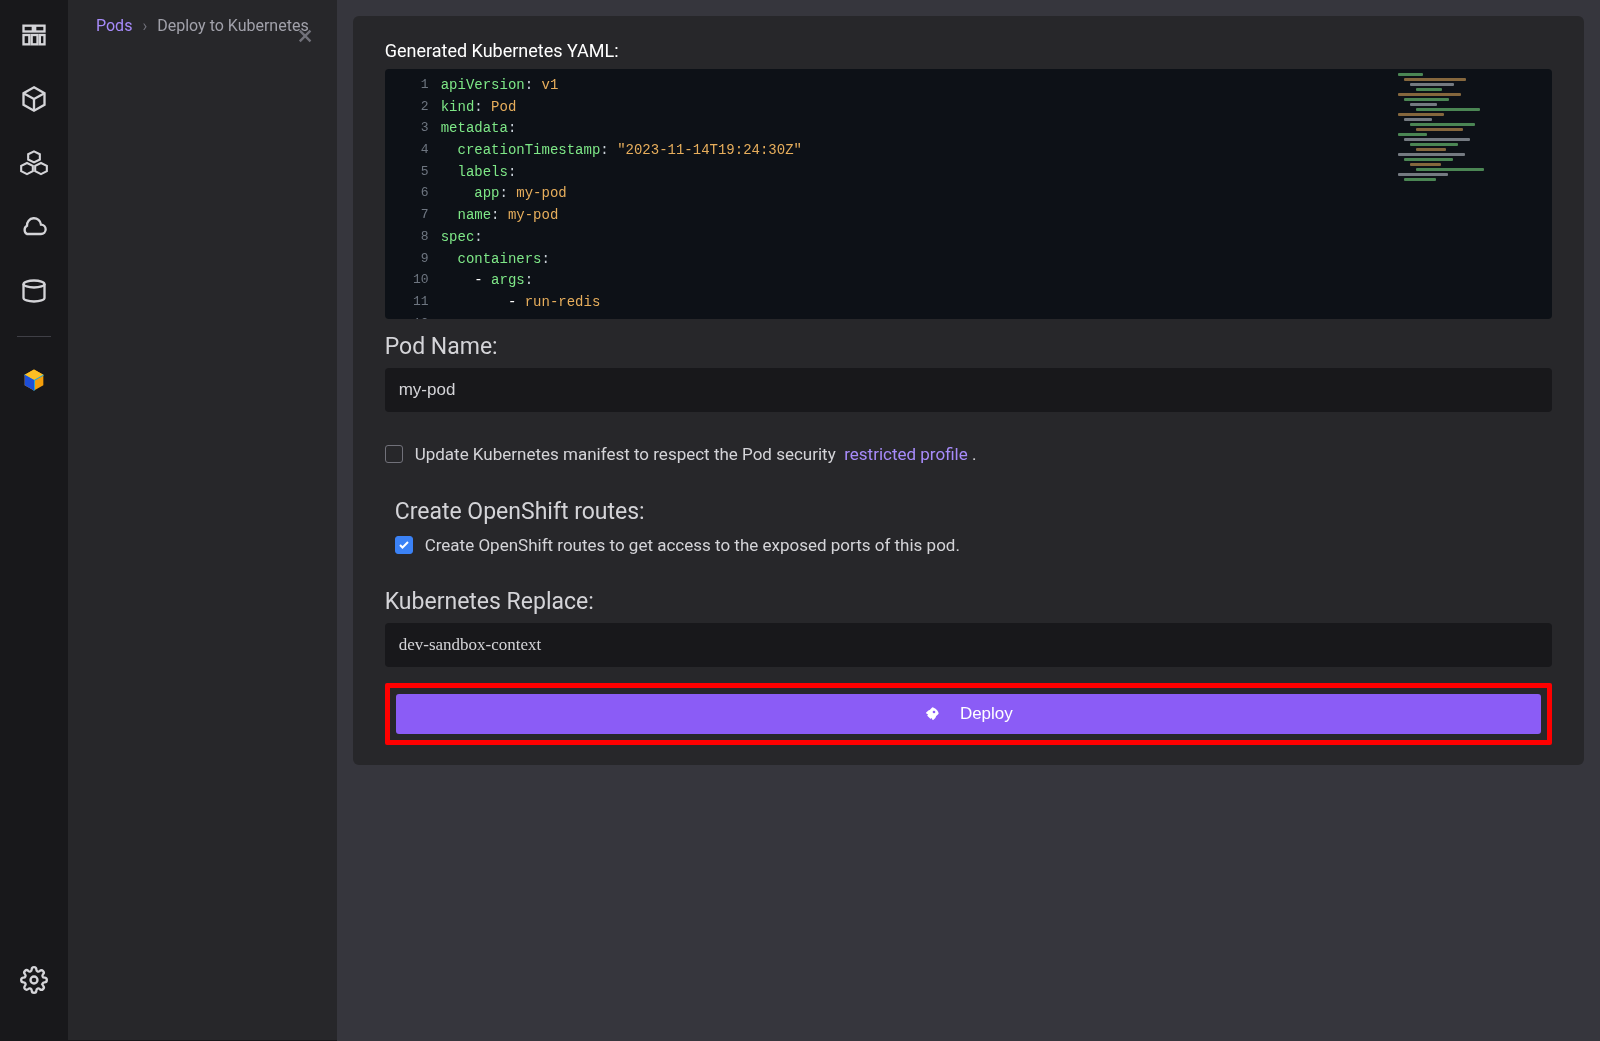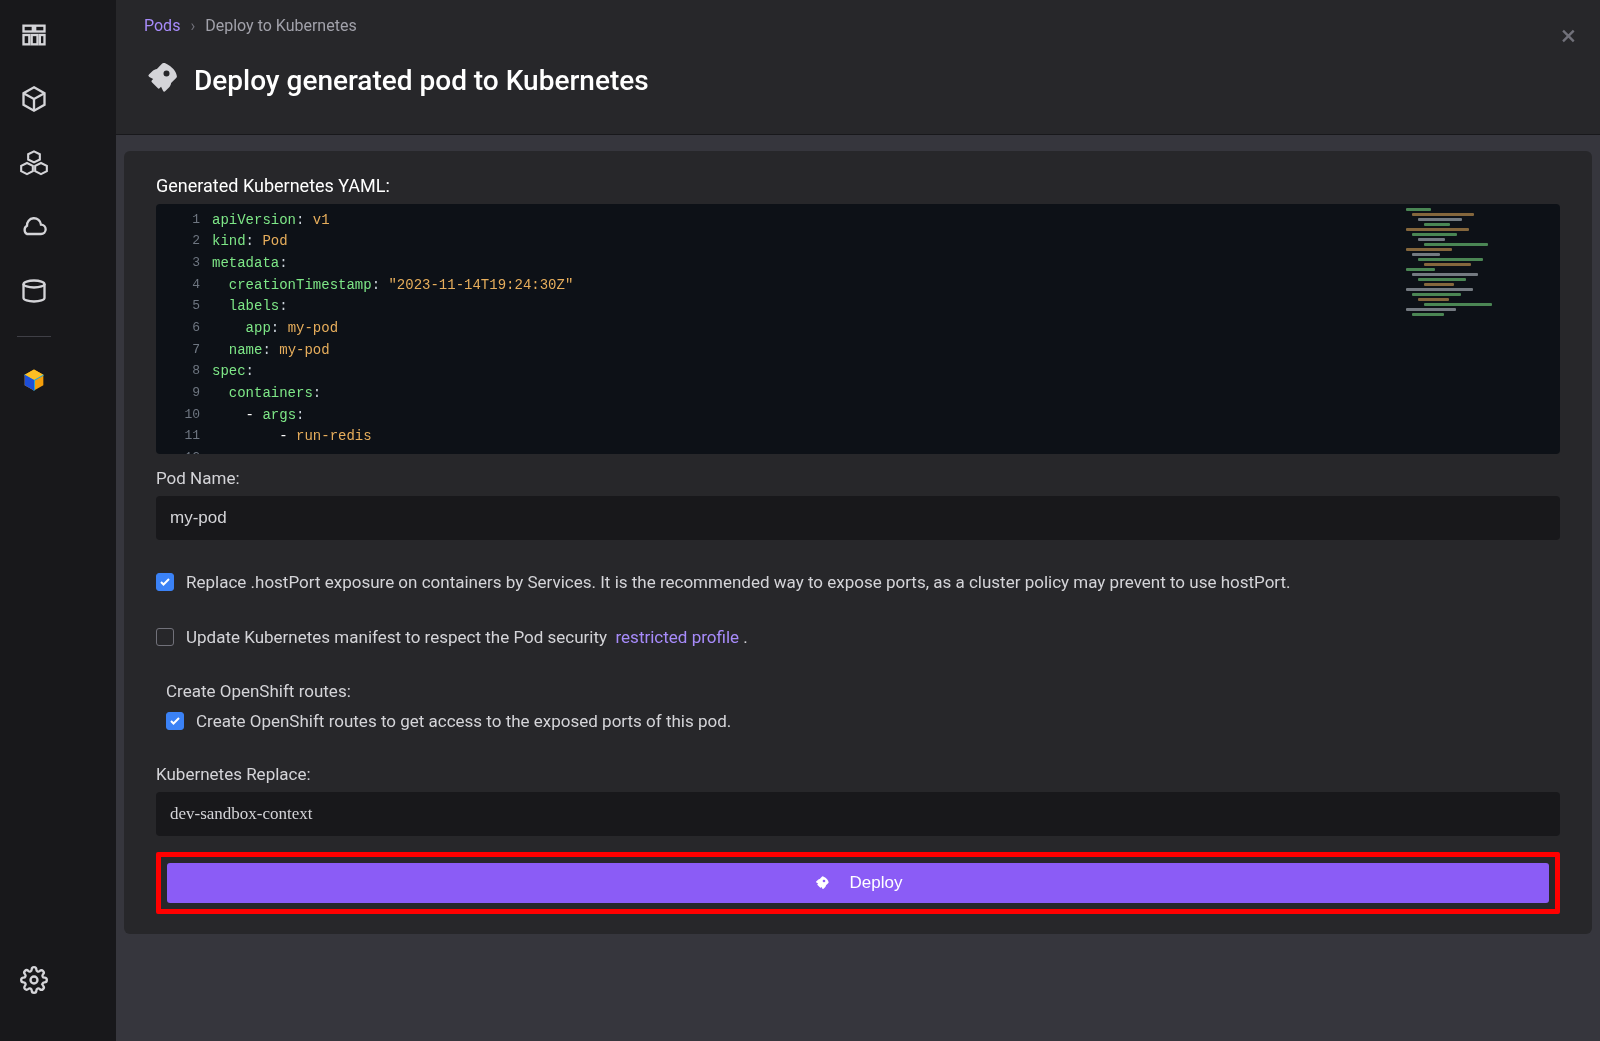--- a/index.html
+++ b/index.html
@@ -45,21 +45,21 @@
     width:38px;height:38px;
     display:flex;align-items:center;justify-content:center;
     margin-bottom:26px;
     color:#d4d4d8;
     cursor:pointer;
   }
   .sidebar .nav-item svg{width:28px;height:28px;}
   .sidebar .nav-sep{width:34px;height:1px;background:#3f3f46;margin:0 0 24px 0;}
   .sidebar .bottom{position:absolute;bottom:16px;}
   
-  .main{flex:1;display:flex;flex-direction:column;min-width:0;margin-left:48px;}
+  .main{flex:1;display:flex;min-width:0;}
   .topbar{
     background:var(--bg-header);
     padding:16px 28px 18px 28px;
     border-bottom:1px solid #18181b;
     position:relative;
   }
   .breadcrumb{
     font-size:16px;
     display:flex;align-items:center;gap:10px;
     color:var(--fg-muted);
@@ -68,21 +68,21 @@
   .breadcrumb .bc-link{color:var(--accent-text);cursor:pointer;}
   .breadcrumb .bc-sep{color:#71717a;font-size:16px;}
   .close-btn{
     position:absolute;top:22px;right:24px;
     font-size:28px;color:#71717a;cursor:pointer;line-height:1;
   }
   .page-title-row{display:flex;align-items:center;gap:14px;}
   .page-title-row .title-icon svg{width:36px;height:36px;color:#d4d4d8;}
   .page-title{font-size:28px;font-weight:500;color:var(--fg);}
   
-  .content-outer{flex:1;background:var(--bg-panel);padding:16px 8px;overflow:auto;min-height:0;}
+  .content-outer{flex:1;background:var(--bg-panel);padding:16px 16px;overflow:auto;min-height:0;}
   .content-card{
     background:var(--bg-card);
     border-radius:6px;
     padding:24px 32px 20px 32px;
   }
   .section-label{font-size:18px;color:var(--fg);margin:0 0 8px 0;}
   .editor{
     background:var(--bg-editor);
     border-radius:4px;
     font-family:var(--mono);
@@ -109,21 +109,21 @@
   .code .ln{height:21.7px;}
   .tok-key{color:#7ee787;}
   .tok-punc{color:#c9d1d9;}
   .tok-str{color:#e7ae5c;}
   .tok-list{color:#ffffff;}
   .minimap{
     position:absolute;top:4px;right:4px;width:150px;height:110px;
     opacity:.55;pointer-events:none;overflow:hidden;
   }
   .minimap .mline{height:3px;margin-bottom:2px;border-radius:1px;}
-  .field-label{font-size:17px;color:var(--fg-dim);margin:0 0 8px 0;}
+  .field-label{font-size:23px;color:var(--fg-dim);margin:0 0 8px 0;}
   .text-input{
     width:100%;
     background:var(--bg-input);
     border:none;border-radius:4px;
     color:var(--fg-dim);
     font-size:17px;
     padding:12px 14px;
     margin-bottom:30px;
     outline:none;
   }
@@ -221,28 +221,20 @@
 
 <div class="main">
 
   <header class="topbar">
     <div class="breadcrumb">
       <span class="bc-link">Pods</span>
       <span class="bc-sep">›</span>
       <span>Deploy to Kubernetes</span>
     </div>
     <div class="close-btn">×</div>
-    <div class="page-title-row">
-      <span class="title-icon">
-        <svg viewBox="0 0 24 24" fill="currentColor">
-            <path d="M13.1 2.07c-.36-.05-.73.07-.98.33L8.6 5.92c-1.06.14-2.08.6-2.9 1.42L3.3 9.74a1 1 0 0 0 .26 1.6l2.56 1.28-.86.86a1 1 0 0 0 0 1.41l3.85 3.85a1 1 0 0 0 1.41 0l.86-.86 1.28 2.56a1 1 0 0 0 1.6.26l2.4-2.4c.82-.82 1.28-1.84 1.42-2.9l3.52-3.52c.26-.25.38-.62.33-.98-.43-2.93-2.7-6.4-8.03-8.83zM15 11a2 2 0 1 1 0-4 2 2 0 0 1 0 4z"></path>
-          </svg>
-      </span>
-      <h1 class="page-title">Deploy generated pod to Kubernetes</h1>
-    </div>
   </header>
 
   <div class="content-outer">
     <div class="content-card">
 
       <div class="section-label">Generated Kubernetes YAML:</div>
       <div class="editor">
         <div class="gutter" id="gutter">
             <div>1</div>
             <div>2</div>
@@ -280,28 +272,20 @@
             <div class="mline" style="background: rgb(231, 174, 92); width: 31px; margin-left: 12px;"></div>
             <div class="mline" style="background: rgb(126, 231, 135); width: 68px; margin-left: 18px;"></div>
             <div class="mline" style="background: rgb(201, 209, 217); width: 50px; margin-left: 0px;"></div>
             <div class="mline" style="background: rgb(126, 231, 135); width: 32px; margin-left: 6px;"></div>
           </div>
       </div>
 
       <div class="field-label">Pod Name:</div>
       <input class="text-input" value="my-pod" style="">
 
-      <div class="check-row">
-        <div class="checkbox checked">
-          <svg viewBox="0 0 24 24" fill="none" stroke="currentColor" stroke-width="4">
-              <polyline points="4 12 9 17 20 6"></polyline>
-            </svg>
-        </div>
-        <div class="lbl">Replace .hostPort exposure on containers by Services. It is the recommended way to expose ports, as a cluster policy may prevent to use hostPort.</div>
-      </div>
 
       <div class="check-row">
         <div class="checkbox"></div>
         <div class="lbl">
           <span>Update Kubernetes manifest to respect the Pod security</span>
           &nbsp;<span class="inline-link">restricted profile</span>
           <span>.</span>
         </div>
       </div>
 

